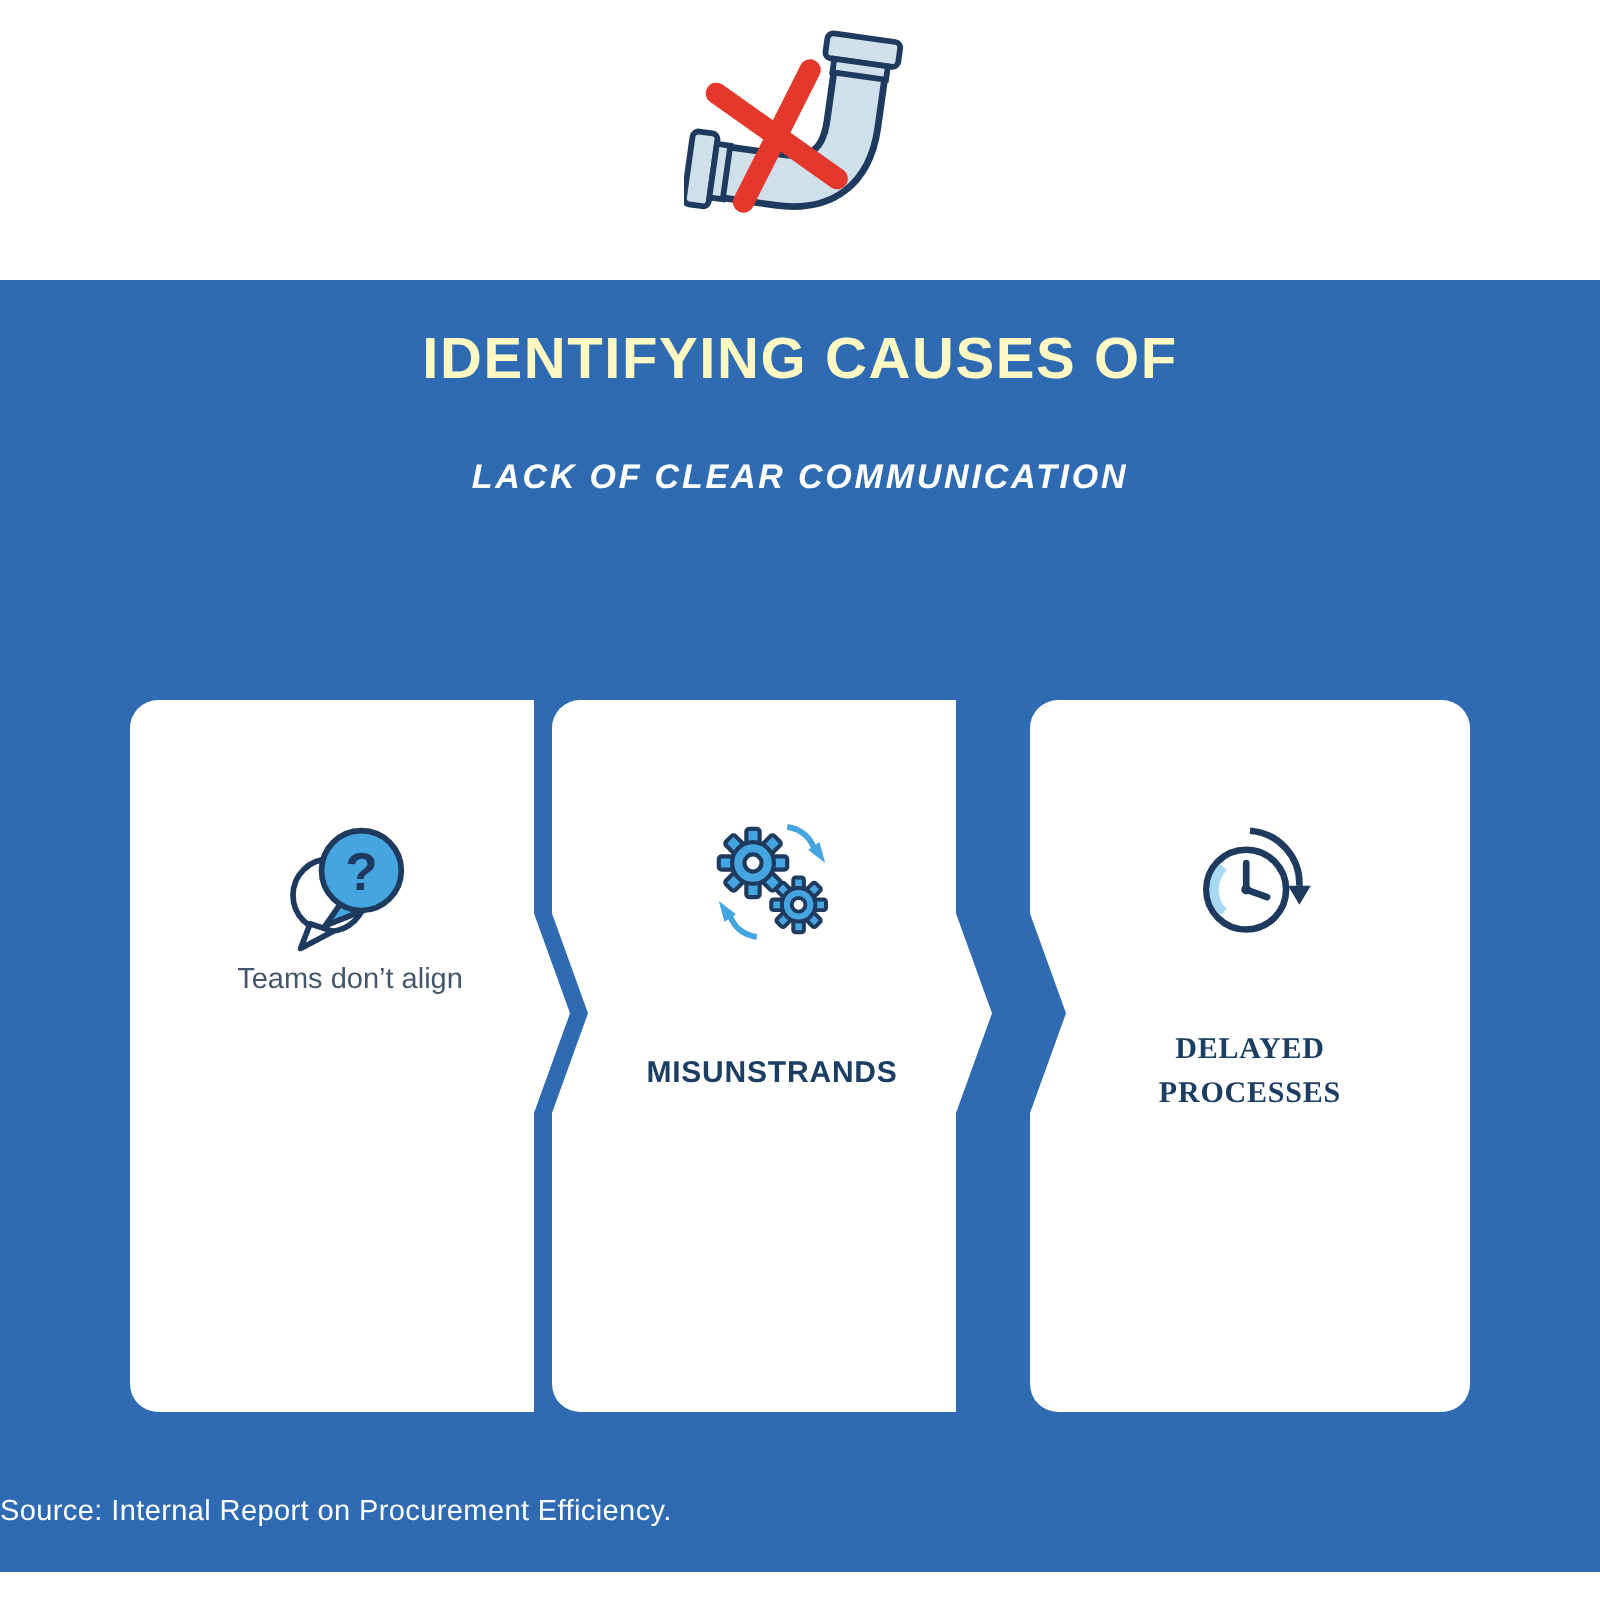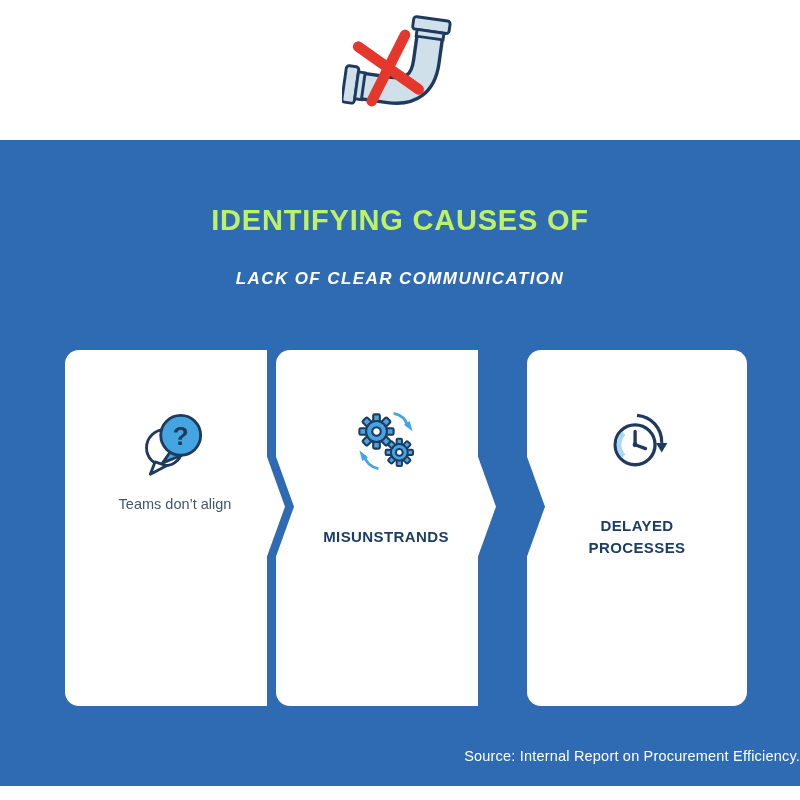--- a/index.html
+++ b/index.html
@@ -14,21 +14,21 @@
   }
   .top-band {
     position:absolute; top:0; left:0; width:800px; height:140px;
     background:#ffffff; display:flex; align-items:center; justify-content:center;
   }
   .blue-area {
     position:absolute; top:140px; left:0; width:800px; height:646px;
     background:#2e6bb3;
   }
   .title {
-    margin:60px auto 0 auto; text-align:center; color:#bef264;
+    margin:20px auto 0 auto; text-align:center; color:#fef9c3;
     font-size:29px; font-weight:800; letter-spacing:0.8px; line-height:1.42;
     text-transform:uppercase;
   }
   .subtitle {
     margin-top:28px; text-align:center; color:#ffffff;
     font-size:17px; font-weight:700; letter-spacing:1.4px;
     text-transform:uppercase;
     font-style:italic;
   }
   .cards {
@@ -40,37 +40,38 @@
     display:flex; flex-direction:column; align-items:center;
     padding-top:52px; box-sizing:border-box;
     text-align:center;
   }
   .card-1 { left:0;
     clip-path:polygon(0 0, calc(100% - 18px) 0, calc(100% - 18px) 30%, 100% 44%, calc(100% - 18px) 58%, calc(100% - 18px) 100%, 0 100%);
   }
   .card-2 { left:211px;
     clip-path:polygon(0 0, calc(100% - 18px) 0, calc(100% - 18px) 30%, 100% 44%, calc(100% - 18px) 58%, calc(100% - 18px) 100%, 0 100%, 0 58%, 18px 44%, 0 30%);
   }
-  .card-3 { left:462px;
+  .card-3 { left:450px;
     clip-path:polygon(0 0, 100% 0, 100% 100%, 0 100%, 0 58%, 18px 44%, 0 30%);
+    font-family:Liberation Serif, serif;
   }
   .card-icon { height:78px; display:flex; align-items:center; justify-content:center; }
   .card-heading {
     margin-top:34px; min-height:46px; max-width:122px;
     display:flex; align-items:center; justify-content:center;
     color:#1c3e63; font-size:15px; font-weight:800;
     letter-spacing:0.4px; line-height:1.45; text-transform:uppercase;
   }
   .card-body {
-    margin-top:14px; max-width:152px;
+    max-width:152px;
     color:#44566b; font-size:14.5px; line-height:1.5;
   }
   .footer {
     position:absolute; bottom:22px; left:0; width:100%;
-    text-align:right; color:#ffffff; font-size:14.5px; letter-spacing:0.2px;
+    text-align:left; color:#ffffff; font-size:14.5px; letter-spacing:0.2px;
   }
   .bottom-strip {
     position:absolute; bottom:0; left:0; width:800px; height:14px; background:#ffffff;
   }
 </style>
 </head>
 <body>
 
 <div class="canvas">
 

